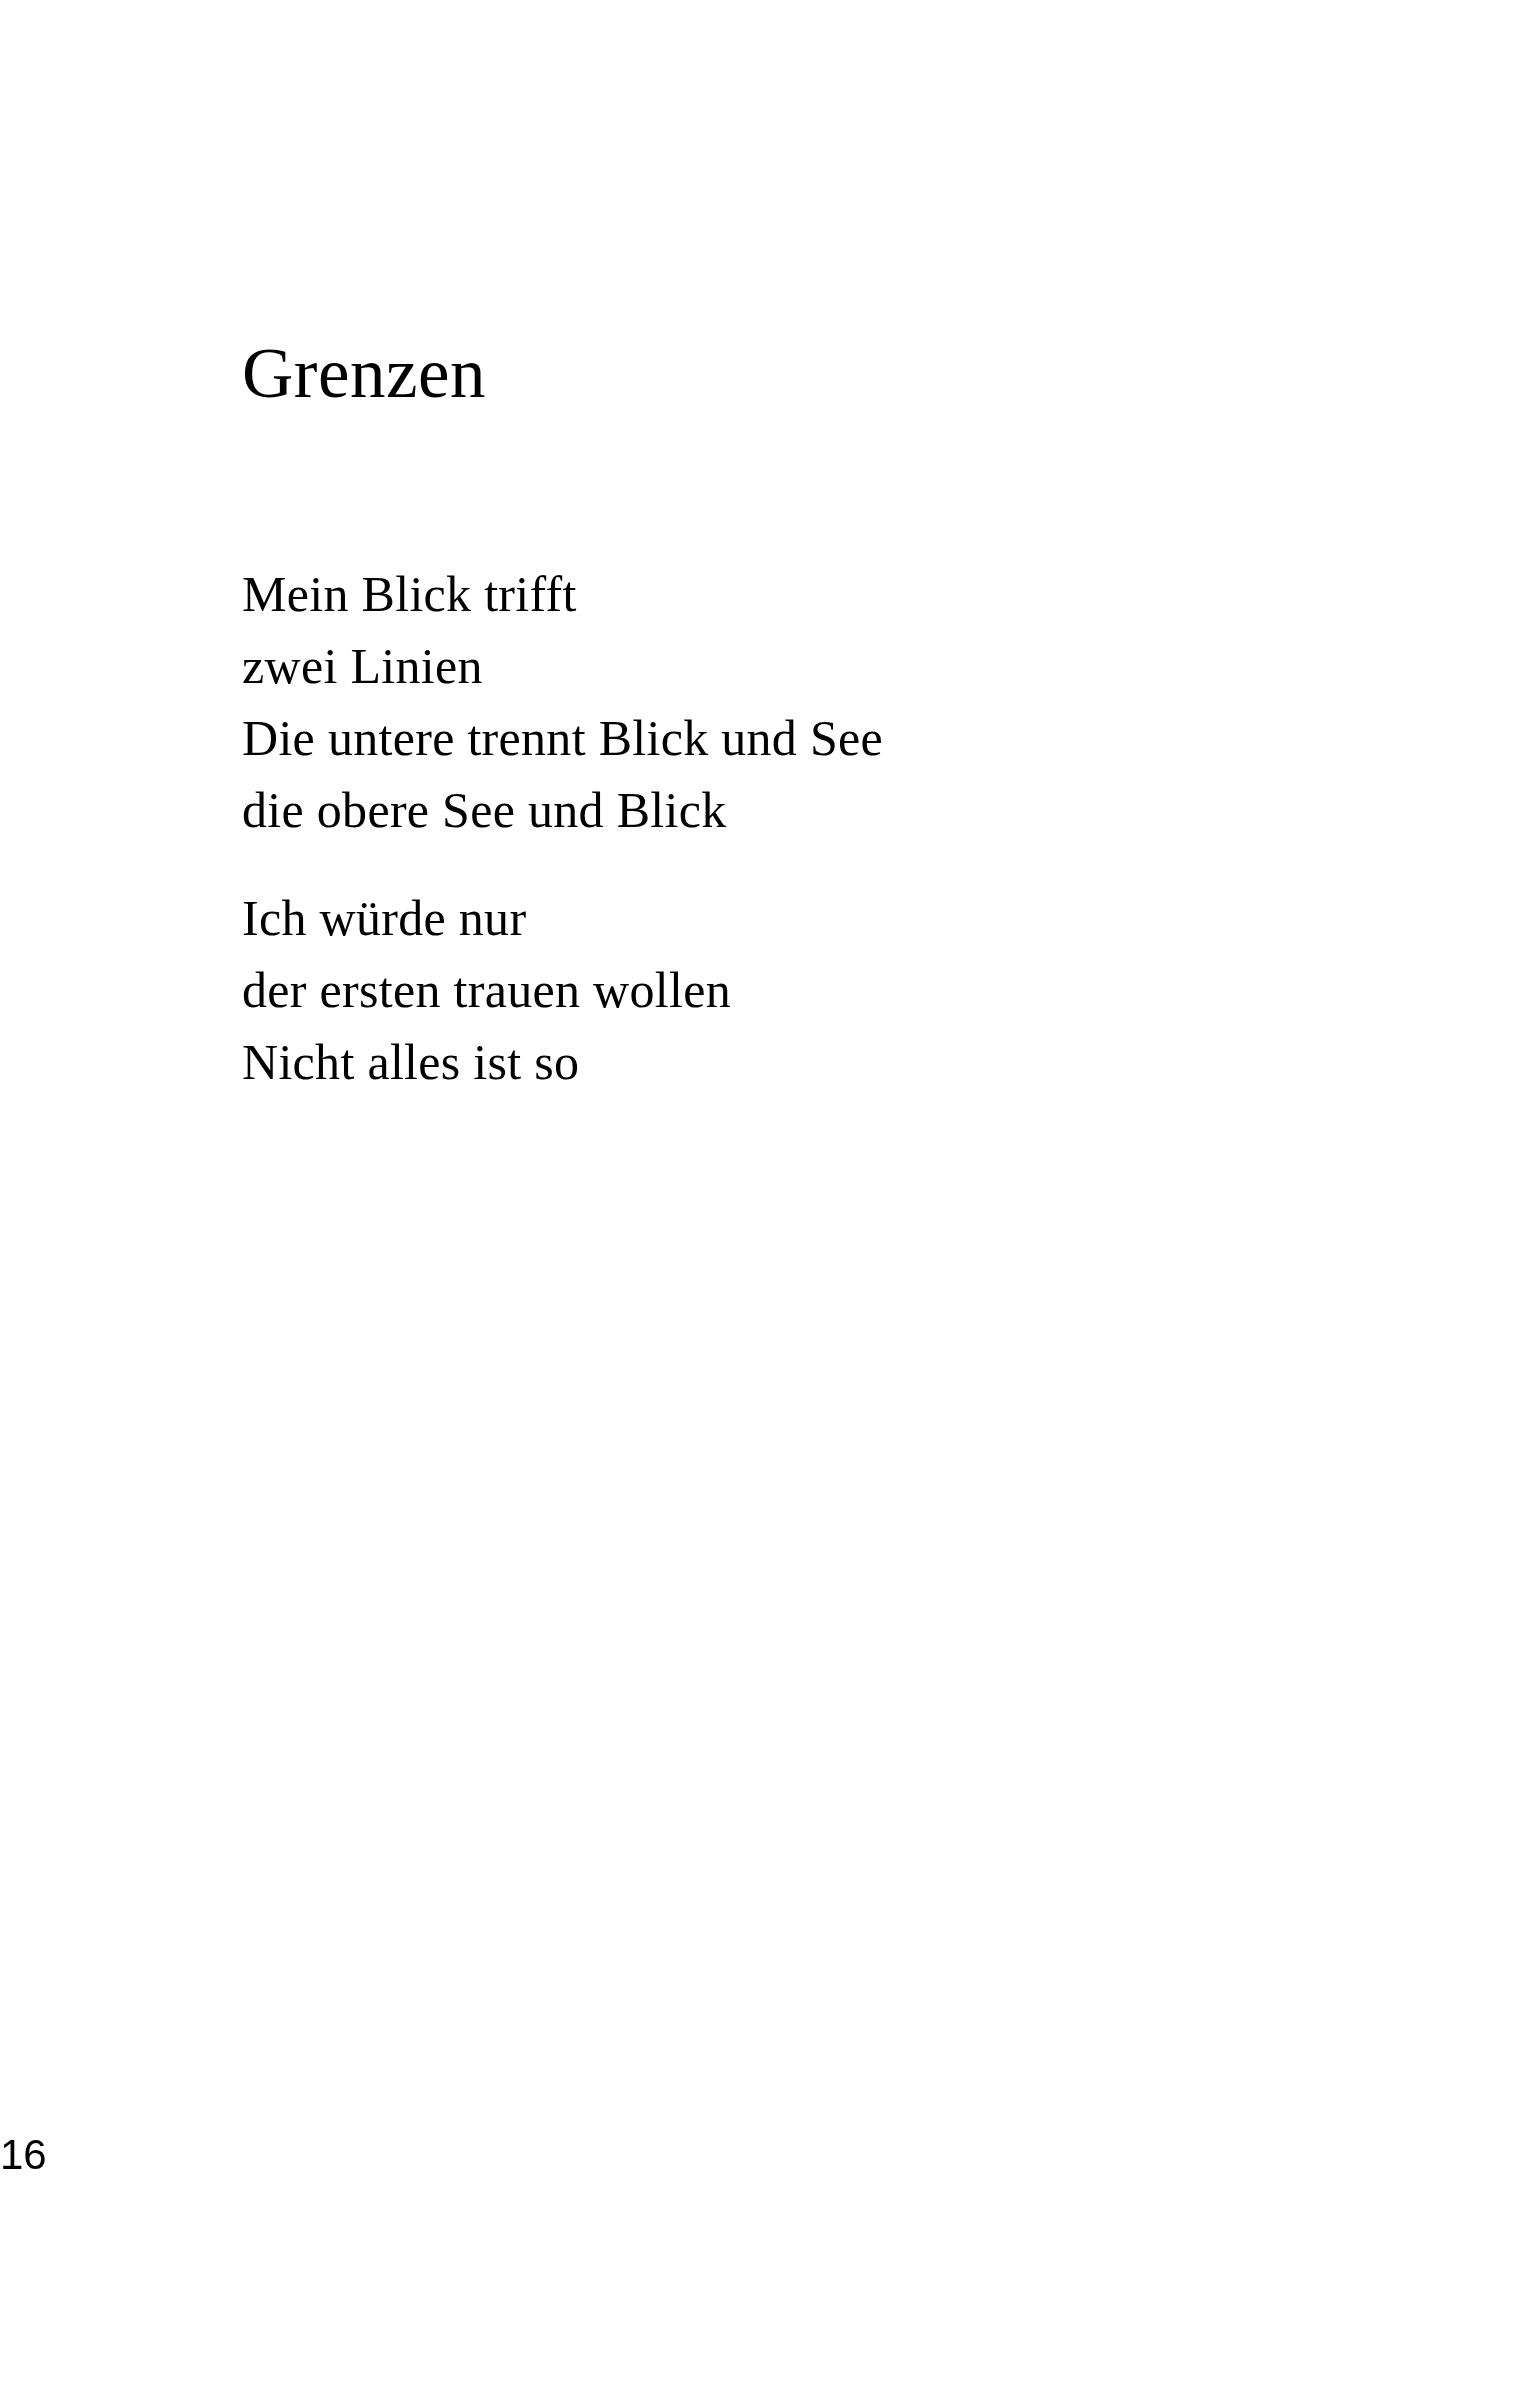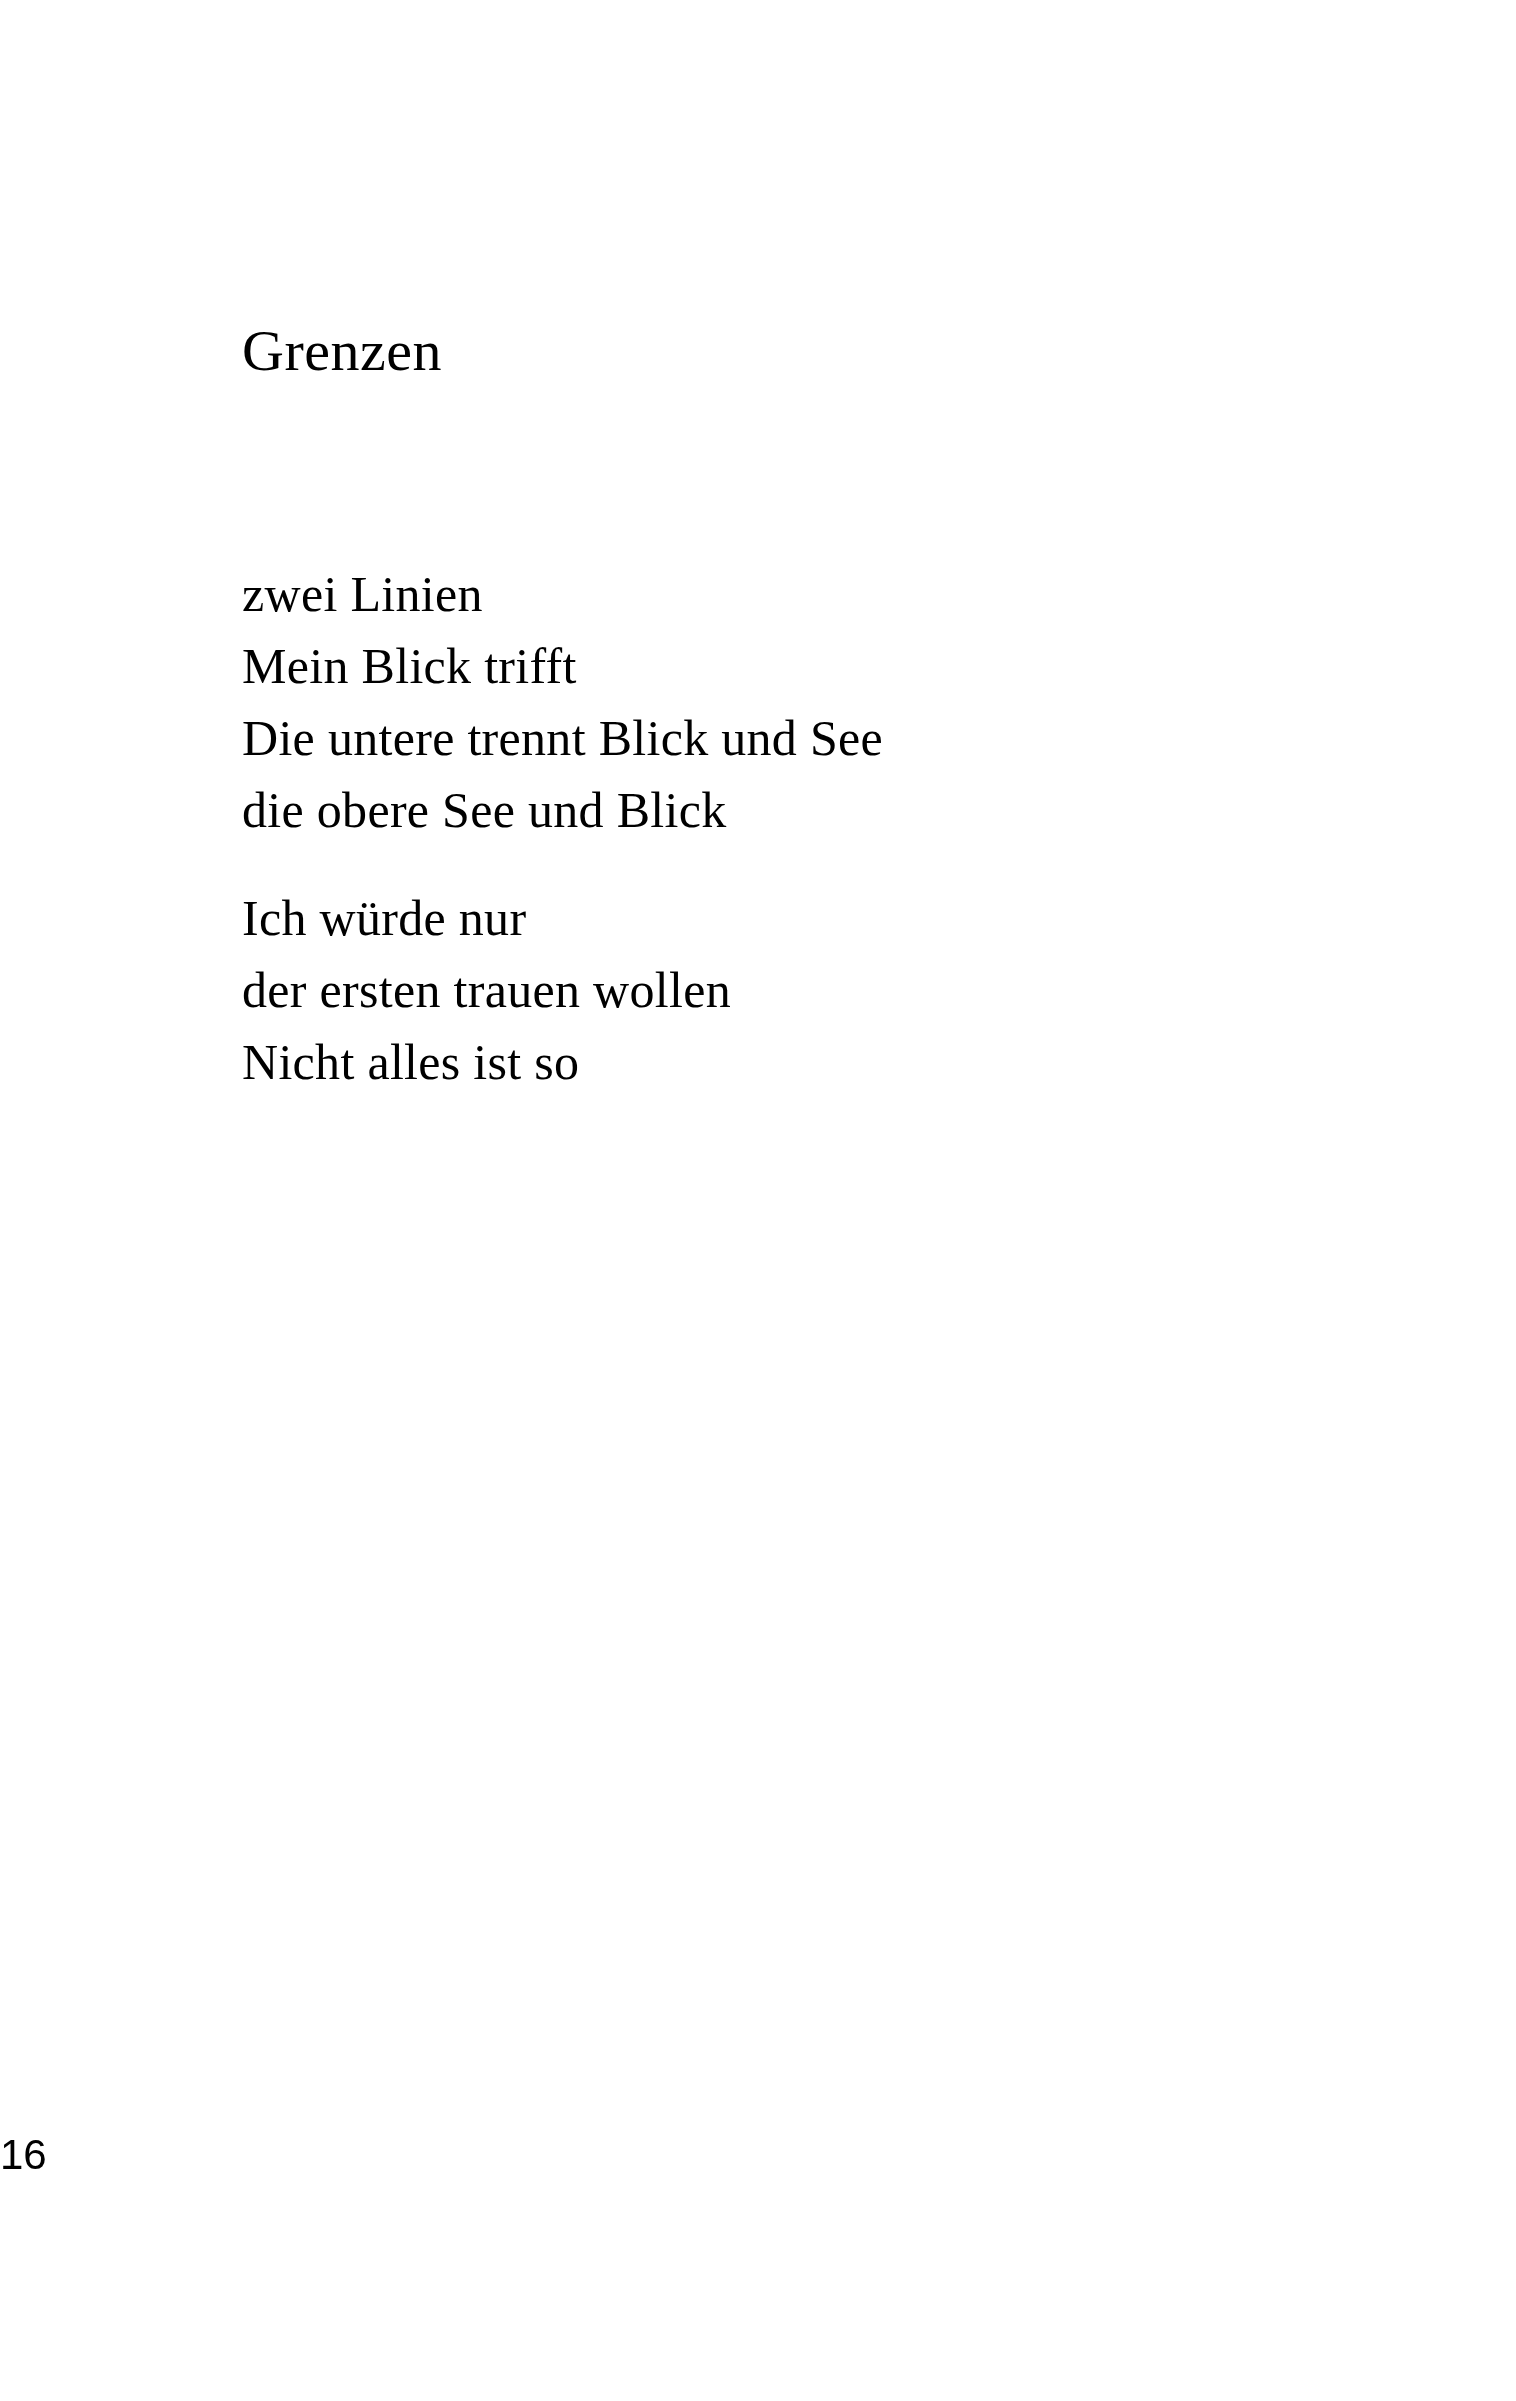--- a/index.html
+++ b/index.html
@@ -12,23 +12,23 @@
     width: 1517px;
     height: 2401px;
     background: #ffffff;
     color: #000000;
     font-family: "Liberation Serif", "DejaVu Serif", serif;
     overflow: hidden;
   }
   .poem-title {
     position: absolute;
     left: 242px;
-    top: 313px;
+    top: 336px;
     margin: 0;
-    font-size: 58px;
+    font-size: 71px;
     font-weight: 400;
     line-height: 75px;
     letter-spacing: 0.5px;
     white-space: pre;
   }
   .stanza {
     position: absolute;
     left: 242px;
     margin: 0;
   }
@@ -52,22 +52,22 @@
   }
 </style>
 </head>
 <body>
 
 <div class="page">
 
   <h1 class="poem-title">Grenzen</h1>
 
   <div class="stanza stanza-1">
+    <div class="poem-line">Mein Blick trifft</div>
     <div class="poem-line">zwei Linien</div>
-    <div class="poem-line">Mein Blick trifft</div>
     <div class="poem-line">Die untere trennt Blick und See</div>
     <div class="poem-line">die obere See und Blick</div>
   </div>
 
   <div class="stanza stanza-2">
     <div class="poem-line">Ich würde nur</div>
     <div class="poem-line">der ersten trauen wollen</div>
     <div class="poem-line">Nicht alles ist so</div>
   </div>
 

